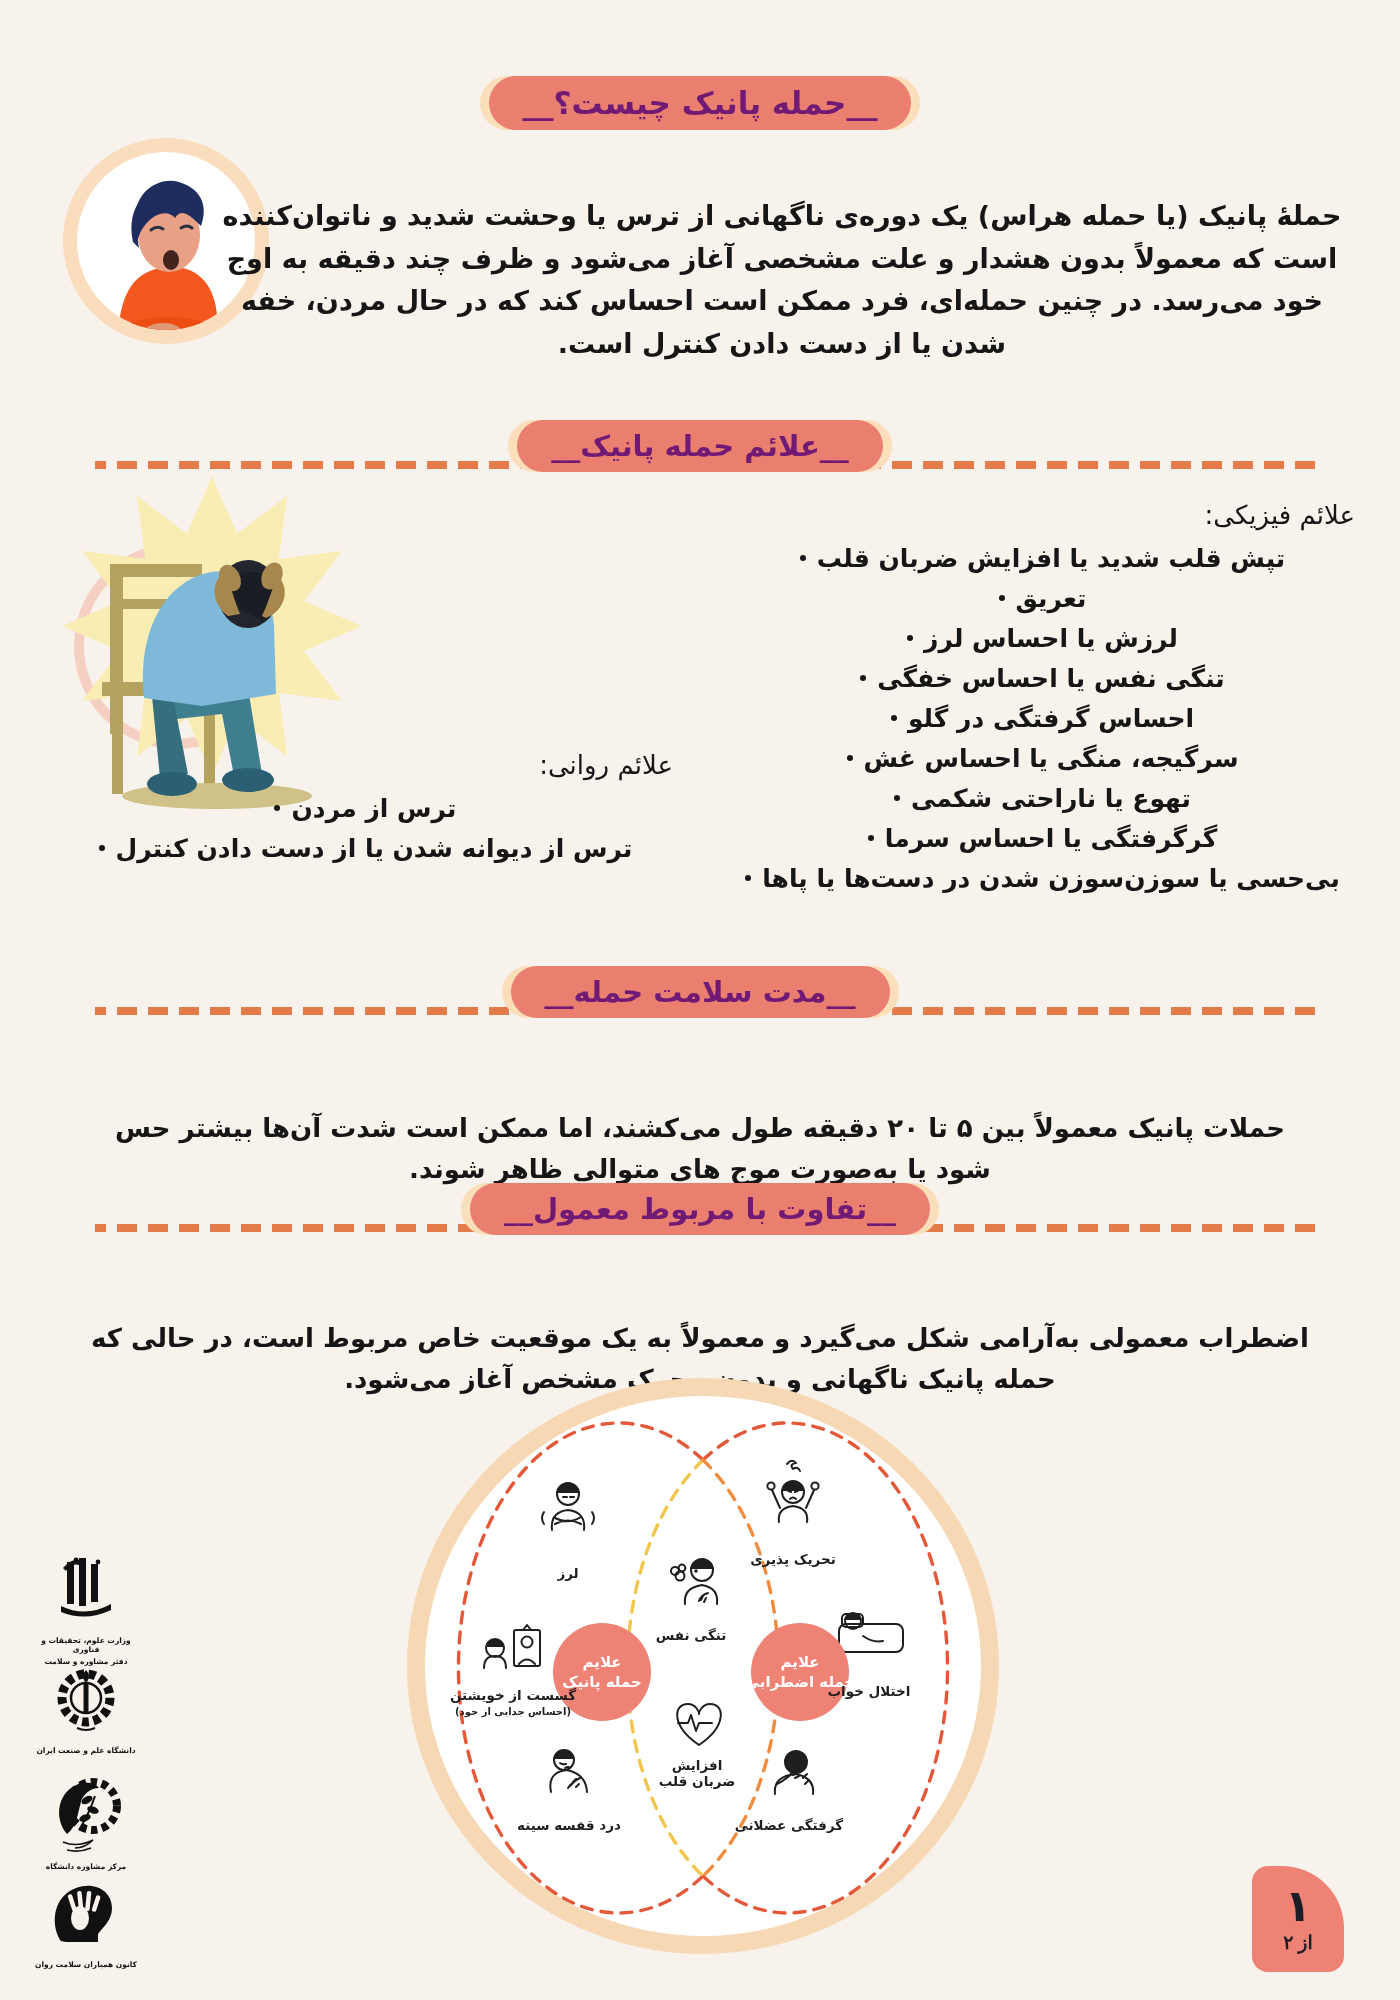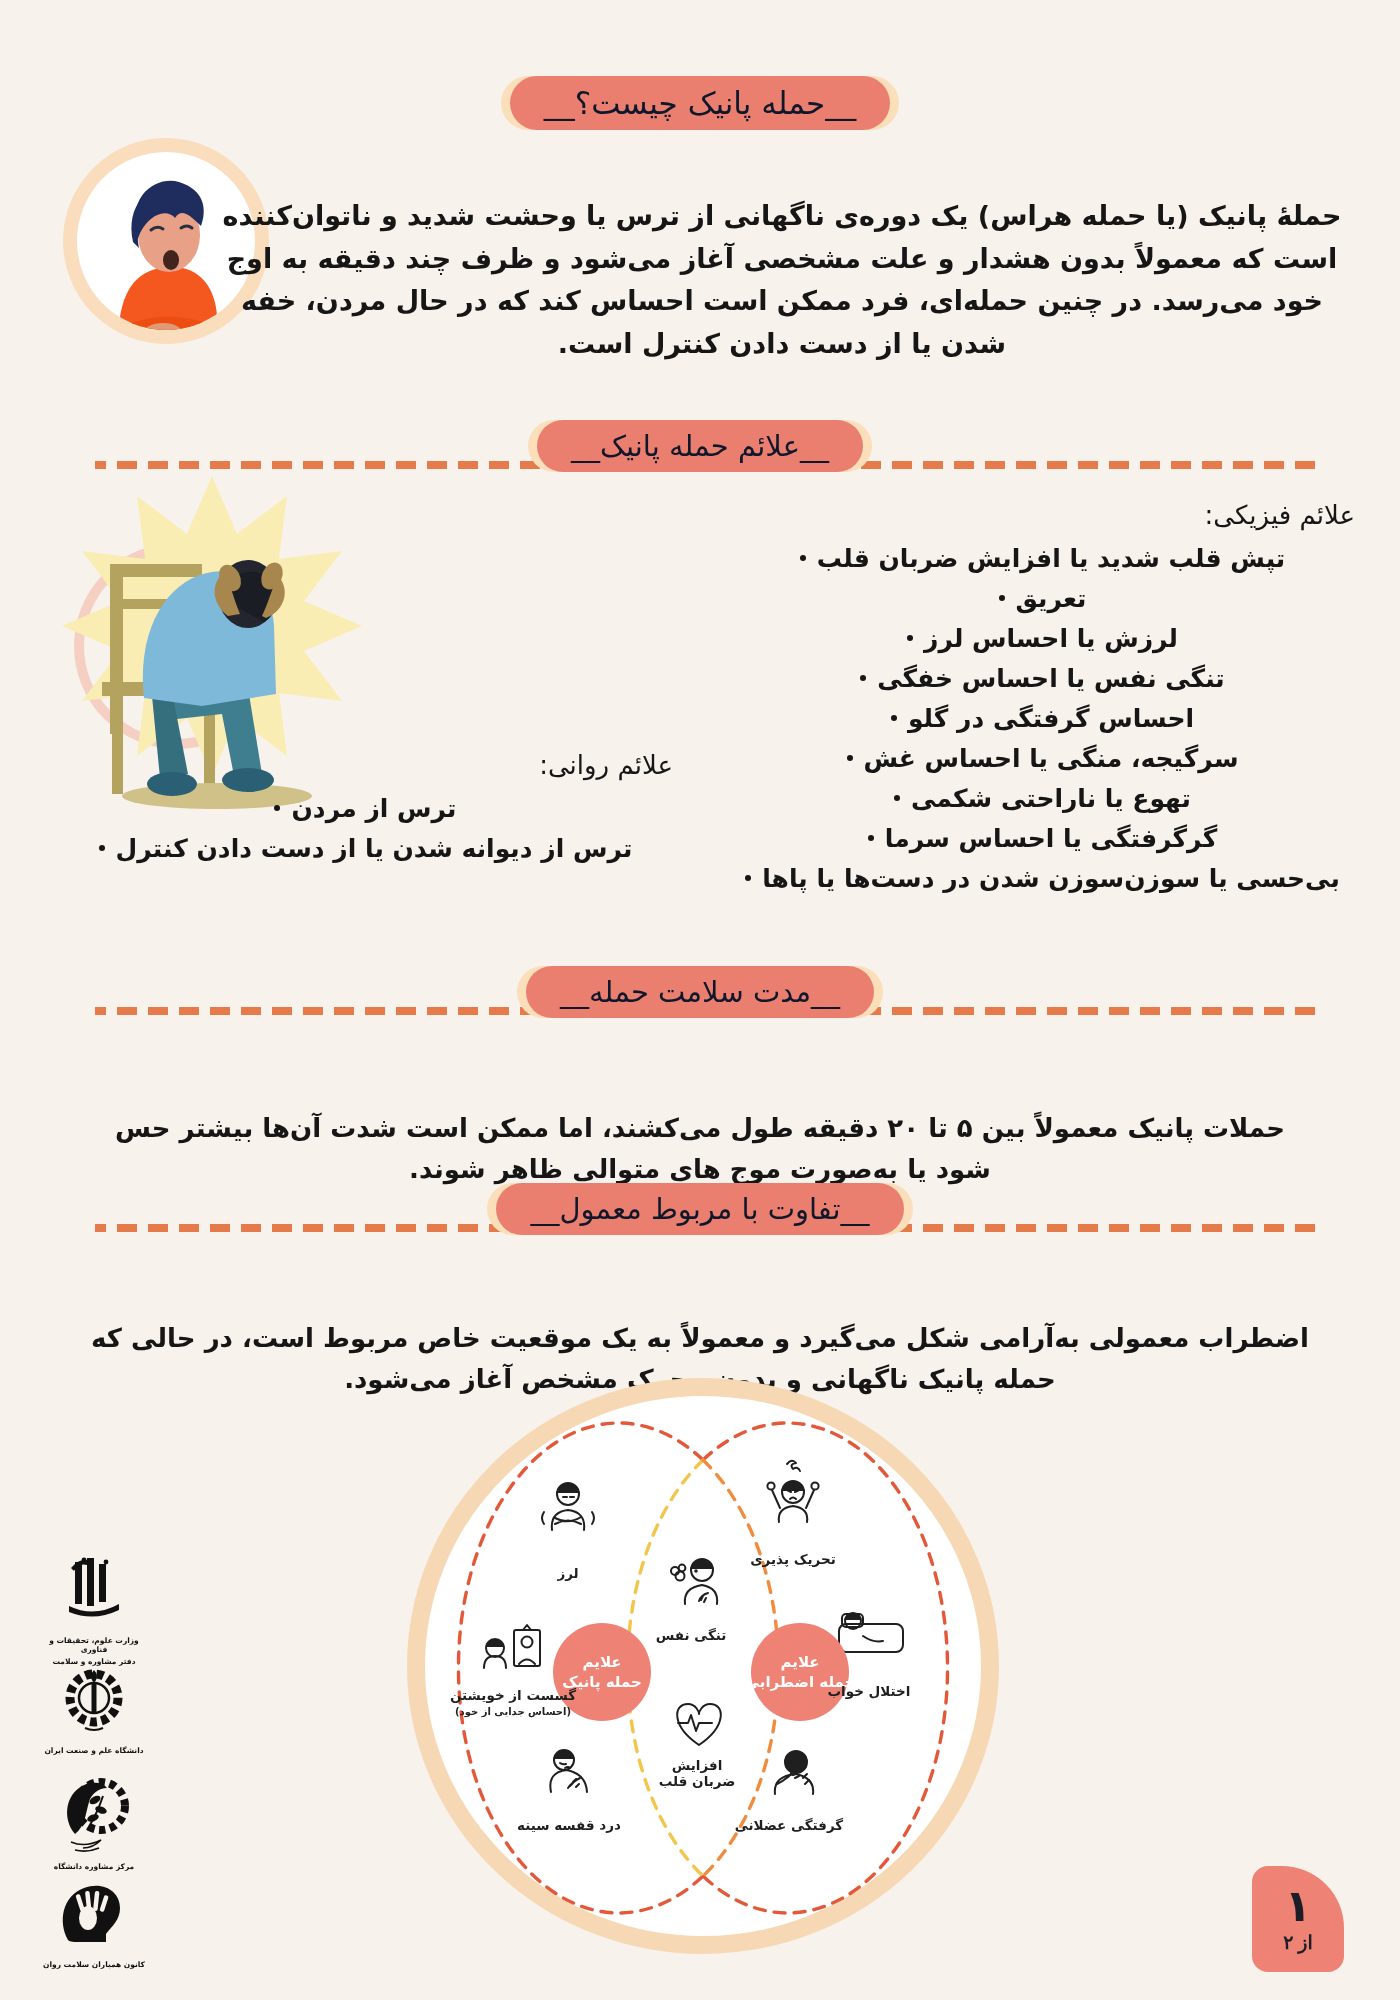--- a/index.html
+++ b/index.html
@@ -5,21 +5,21 @@
   html,body{margin:0;padding:0;}
   .page{
     position:relative;width:1400px;height:2000px;overflow:hidden;
     background:#f8f2ec;direction:rtl;
     font-family:"DejaVu Sans",sans-serif;color:#161616;
   }
   
   .pill-wrap{display:inline-block;background:#fbdeba;border-radius:46px;padding:9px;}
   .pill{
     background:#ea7f70;border-radius:38px;padding:9px 34px;
-    font-weight:400;font-size:29px;color:#0f172a;white-space:nowrap;
+    font-weight:700;font-size:29px;color:#701a75;white-space:nowrap;
   }
   .title-block{position:absolute;top:76px;left:0;width:100%;text-align:center;}
   .divider{position:absolute;left:0;width:100%;text-align:center;height:90px;}
   .divider .dash-line{
     position:absolute;top:50%;margin-top:-4px;height:8px;left:95px;right:85px;
     background:repeating-linear-gradient(to left,#e57a4b 0 20px,transparent 20px 31px);
   }
   .divider .pill-wrap{position:relative;z-index:1;}
   
   .para{
@@ -35,21 +35,21 @@
     gap:11px;height:40px;font-size:25px;font-weight:700;
   }
   .bullet-dot{width:6px;height:6px;background:#161616;border-radius:50%;flex:0 0 auto;}
   .phys-list{position:absolute;top:500px;right:45px;width:625px;}
   .psych-list{position:absolute;top:750px;left:58px;width:615px;}
   
   .avatar{position:absolute;left:63px;top:138px;width:206px;height:206px;}
   .sitting-illo{position:absolute;left:52px;top:466px;width:318px;height:348px;}
   .venn{position:absolute;left:403px;top:1378px;}
   
-  .logo-block{position:absolute;left:38px;width:112px;text-align:center;direction:rtl;}
+  .logo-block{position:absolute;left:30px;width:112px;text-align:center;direction:rtl;}
   .logo-caption{font-size:7.5px;font-weight:700;line-height:1.25;color:#111;margin-top:2px;}
   
   .page-badge{
     position:absolute;left:1252px;top:1866px;width:92px;height:106px;
     background:#ee8375;border-radius:16px 62px 16px 16px;
     display:flex;flex-direction:column;align-items:center;justify-content:center;color:#1d1d27;
   }
   .badge-num{font-size:44px;font-weight:700;line-height:1;}
   .badge-of{font-size:19px;font-weight:700;margin-top:3px;font-family:Liberation Serif, serif;}
 </style>

